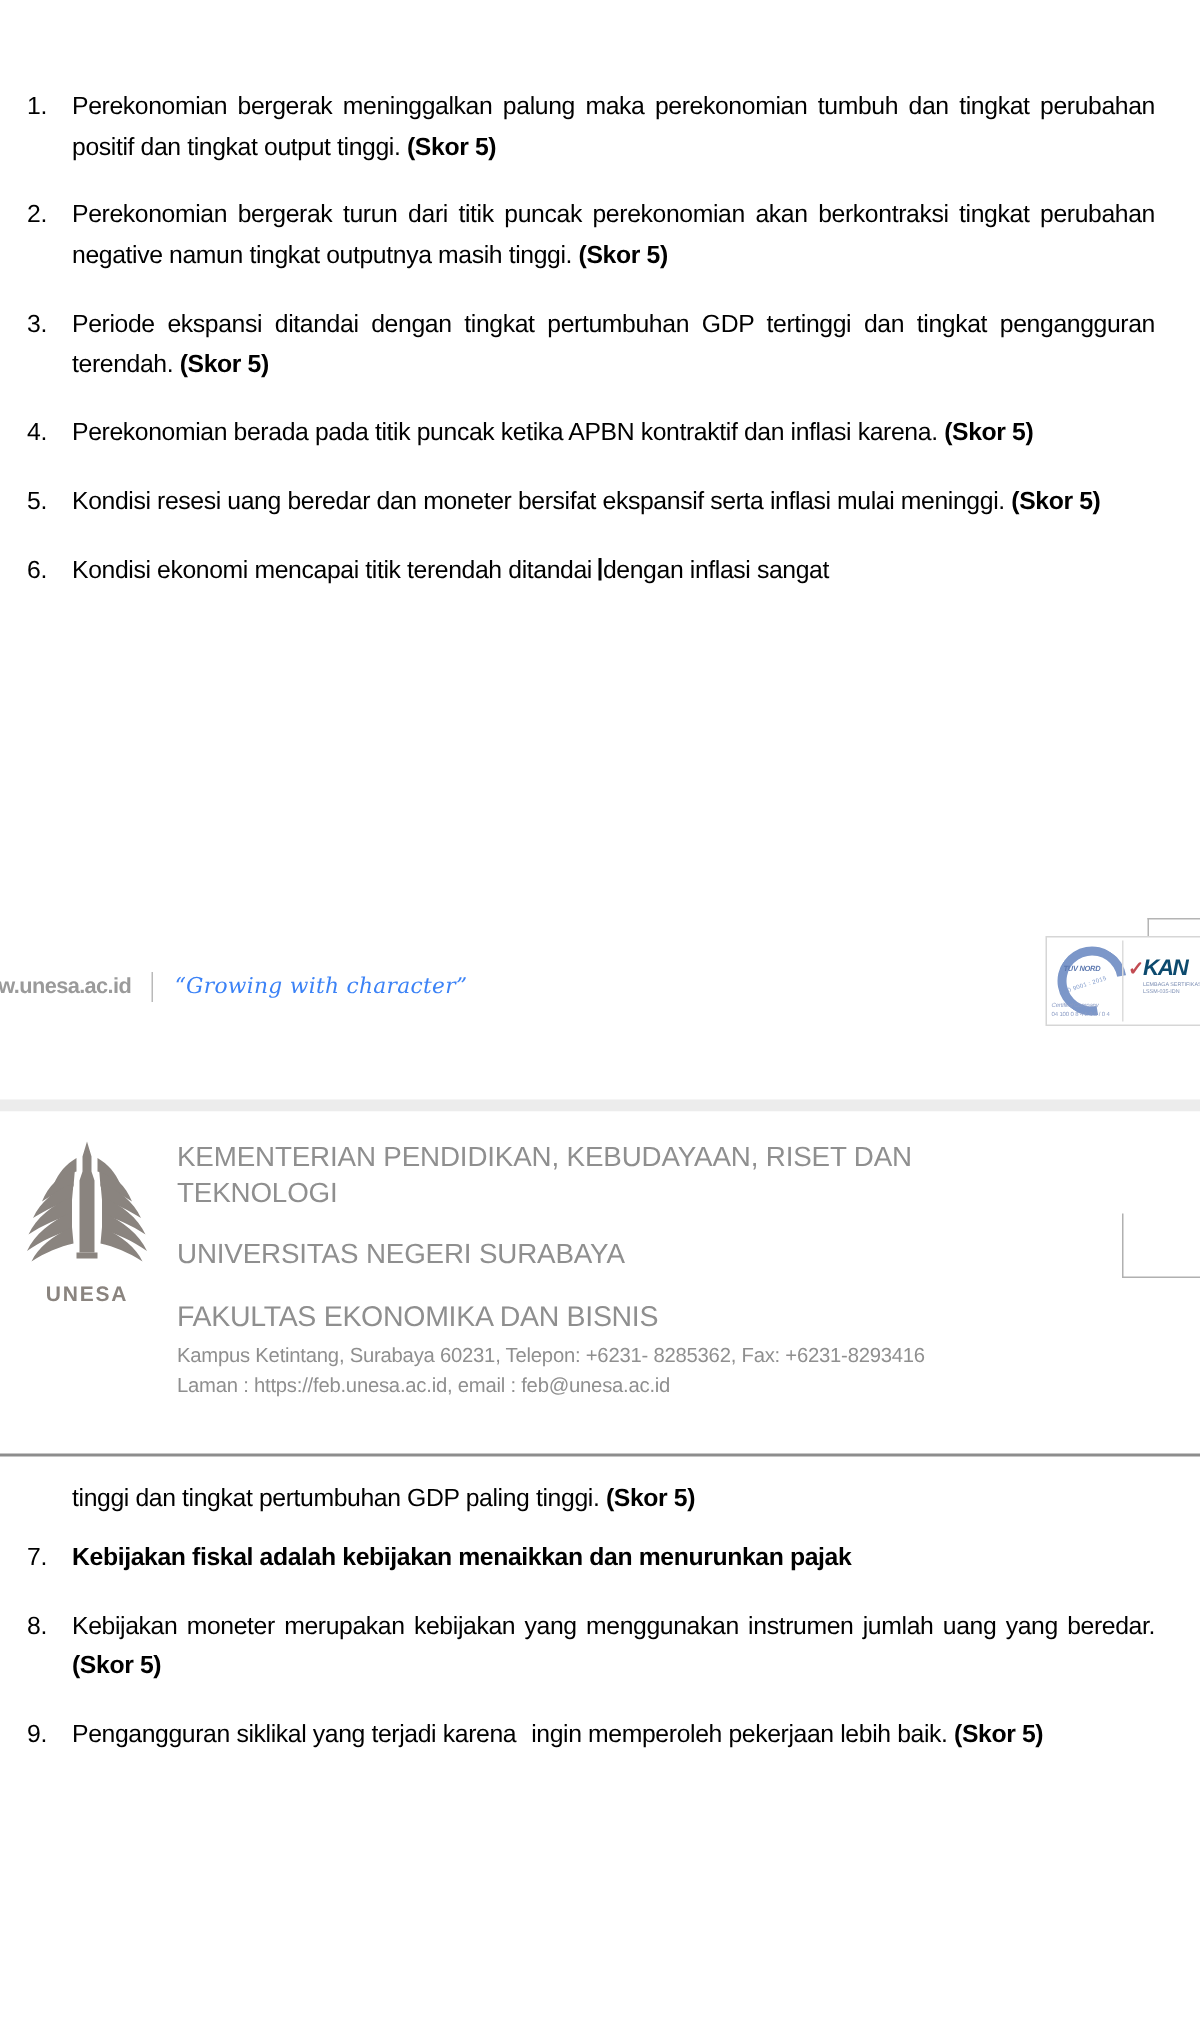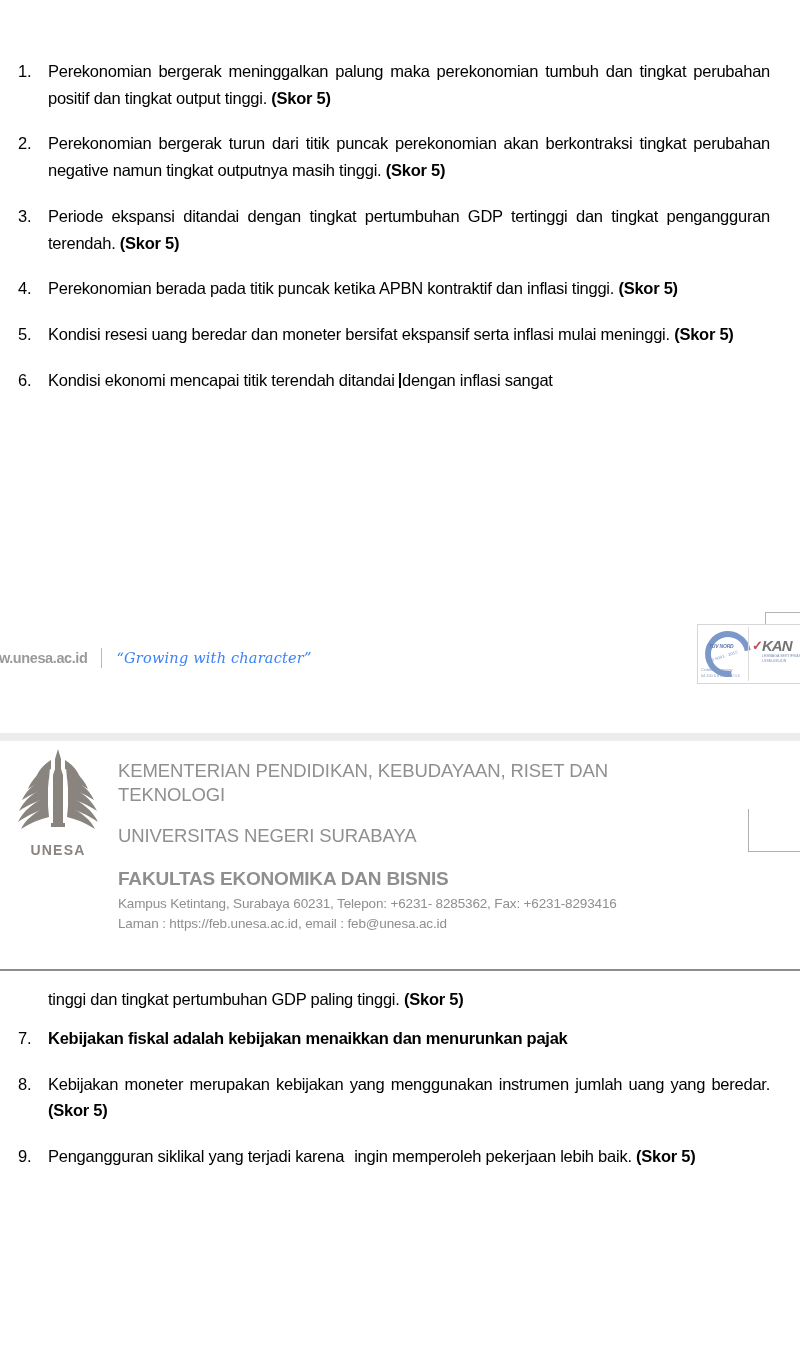--- a/index.html
+++ b/index.html
@@ -226,21 +226,21 @@
     font-weight: bold;
     line-height: 1;
   }
   .kan-text {
     position: absolute;
     left: 13px;
     top: 10px;
     font-size: 15px;
     font-weight: bold;
     font-style: italic;
-    color: #737373;
+    color: #0c4a6e;
     letter-spacing: -1px;
   }
   .kan-sub1, .kan-sub2 {
     position: absolute;
     left: 13px;
     font-size: 3.6px;
     color: #7d8fb4;
     white-space: nowrap;
   }
   .kan-sub1 { top: 27px; }
@@ -267,21 +267,21 @@
   }
 
   .letterhead {
     position: relative;
     width: 800px;
     height: 238px;
   }
   .lh-logo {
     position: absolute;
     left: 8px;
-    top: 4px;
+    top: 16px;
     width: 100px;
     height: 122px;
   }
   .lh-logo svg { display: block; }
   .lh-logo-word {
     position: absolute;
     left: 0;
     top: 97px;
     width: 100px;
     text-align: center;
@@ -304,21 +304,21 @@
     line-height: 1.28;
     letter-spacing: -0.1px;
   }
   .lh-line2 {
     font-size: 18.5px;
     margin-top: 19px;
     letter-spacing: -0.1px;
   }
   .lh-line3 {
     font-size: 19px;
-    font-weight: bold;
+    font-weight: normal;
     margin-top: 21px;
     letter-spacing: -0.2px;
   }
   .lh-addr {
     font-size: 13.5px;
     line-height: 1.42;
     margin-top: 4px;
     letter-spacing: -0.15px;
   }
   .lh-web {
@@ -362,21 +362,21 @@
       <span class="qbody"><span>Perekonomian bergerak turun dari titik puncak perekonomian akan berkontraksi tingkat perubahan negative namun tingkat outputnya masih tinggi. </span><span class="skor">(Skor 5)</span></span>
     </li>
 
     <li class="qitem">
       <span class="qnum">3.</span>
       <span class="qbody"><span>Periode ekspansi ditandai dengan tingkat pertumbuhan GDP tertinggi dan tingkat pengangguran terendah. </span><span class="skor">(Skor 5)</span></span>
     </li>
 
     <li class="qitem">
       <span class="qnum">4.</span>
-      <span class="qbody"><span>Perekonomian berada pada titik puncak ketika APBN kontraktif dan inflasi tinggi. </span><span class="skor">(Skor 5)</span></span>
+      <span class="qbody"><span>Perekonomian berada pada titik puncak ketika APBN kontraktif dan inflasi karena. </span><span class="skor">(Skor 5)</span></span>
     </li>
 
     <li class="qitem">
       <span class="qnum">5.</span>
       <span class="qbody"><span>Kondisi resesi uang beredar dan moneter bersifat ekspansif serta inflasi mulai meninggi. </span><span class="skor">(Skor 5)</span></span>
     </li>
 
     <li class="qitem">
       <span class="qnum">6.</span>
       <span class="qbody"><span>Kondisi ekonomi mencapai titik terendah ditandai </span><span class="caret"></span><span>dengan inflasi sangat</span></span>

